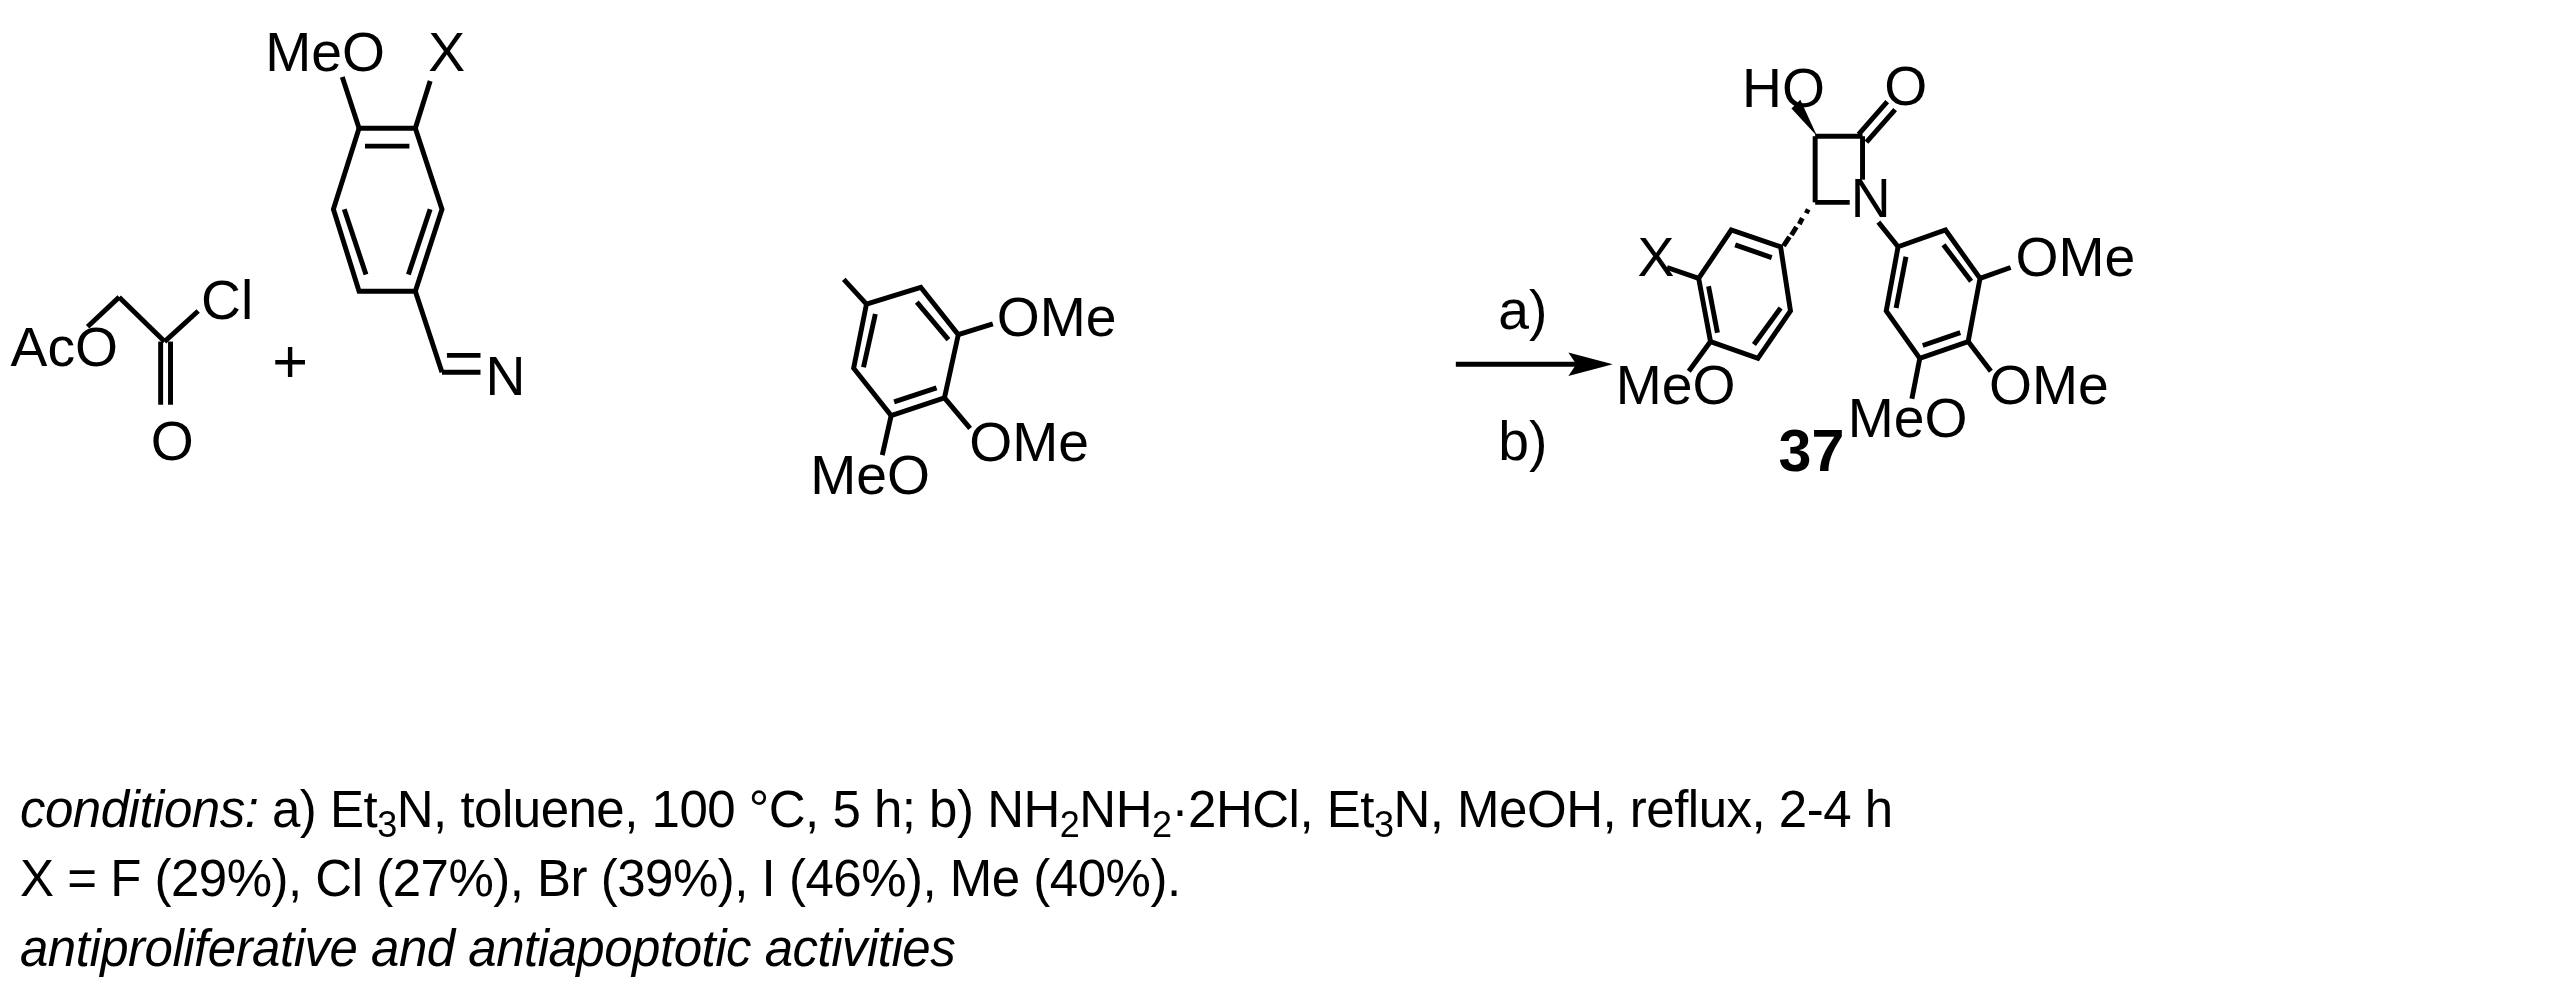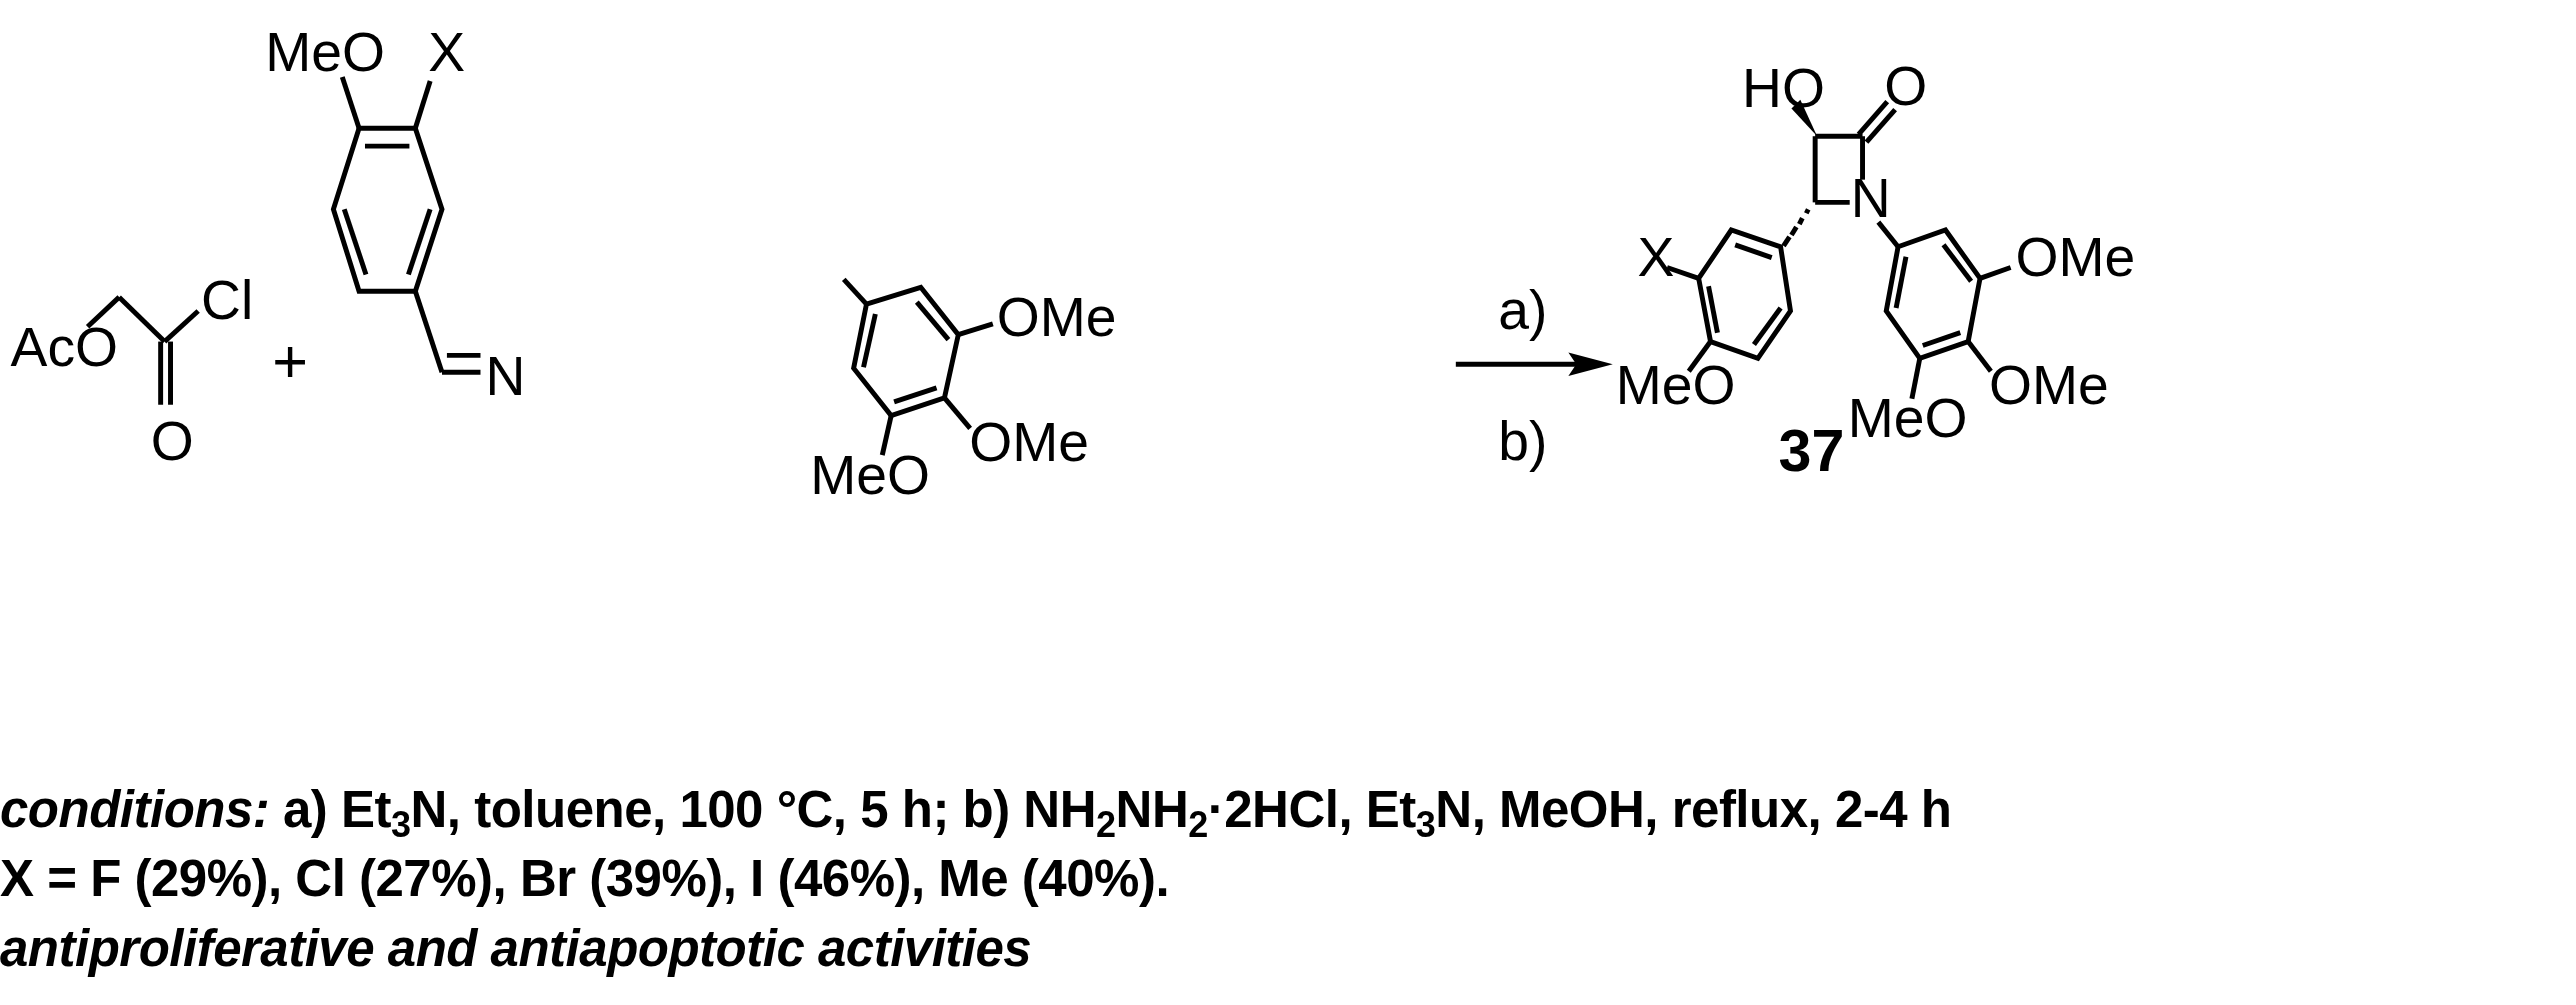--- a/index.html
+++ b/index.html
@@ -23,26 +23,25 @@
   #scheme text {
     font-family: "Liberation Sans", sans-serif;
     fill: #000000;
   }
   .atom { font-size: 56px; }
   .cmpd { font-size: 60px; font-weight: bold; }
   .plus { font-size: 62px; }
   .bond { stroke: #000; stroke-width: 5; stroke-linecap: butt; fill: none; }
   .caption {
     position: absolute;
-    left: 0;
+    left: 20px;
     font-size: 51px;
     line-height: 59px;
     white-space: nowrap;
     letter-spacing: -0.5px;
-    font-weight: bold;
   }
   .caption i { font-style: italic; }
   .cap1 { top: 780px; }
   .cap2 { top: 849px; }
   .cap3 { top: 919px; font-style: italic; }
   sub { font-size: 36px; vertical-align: -10px; line-height: 0; }
 </style>
 </head>
 <body>
 

